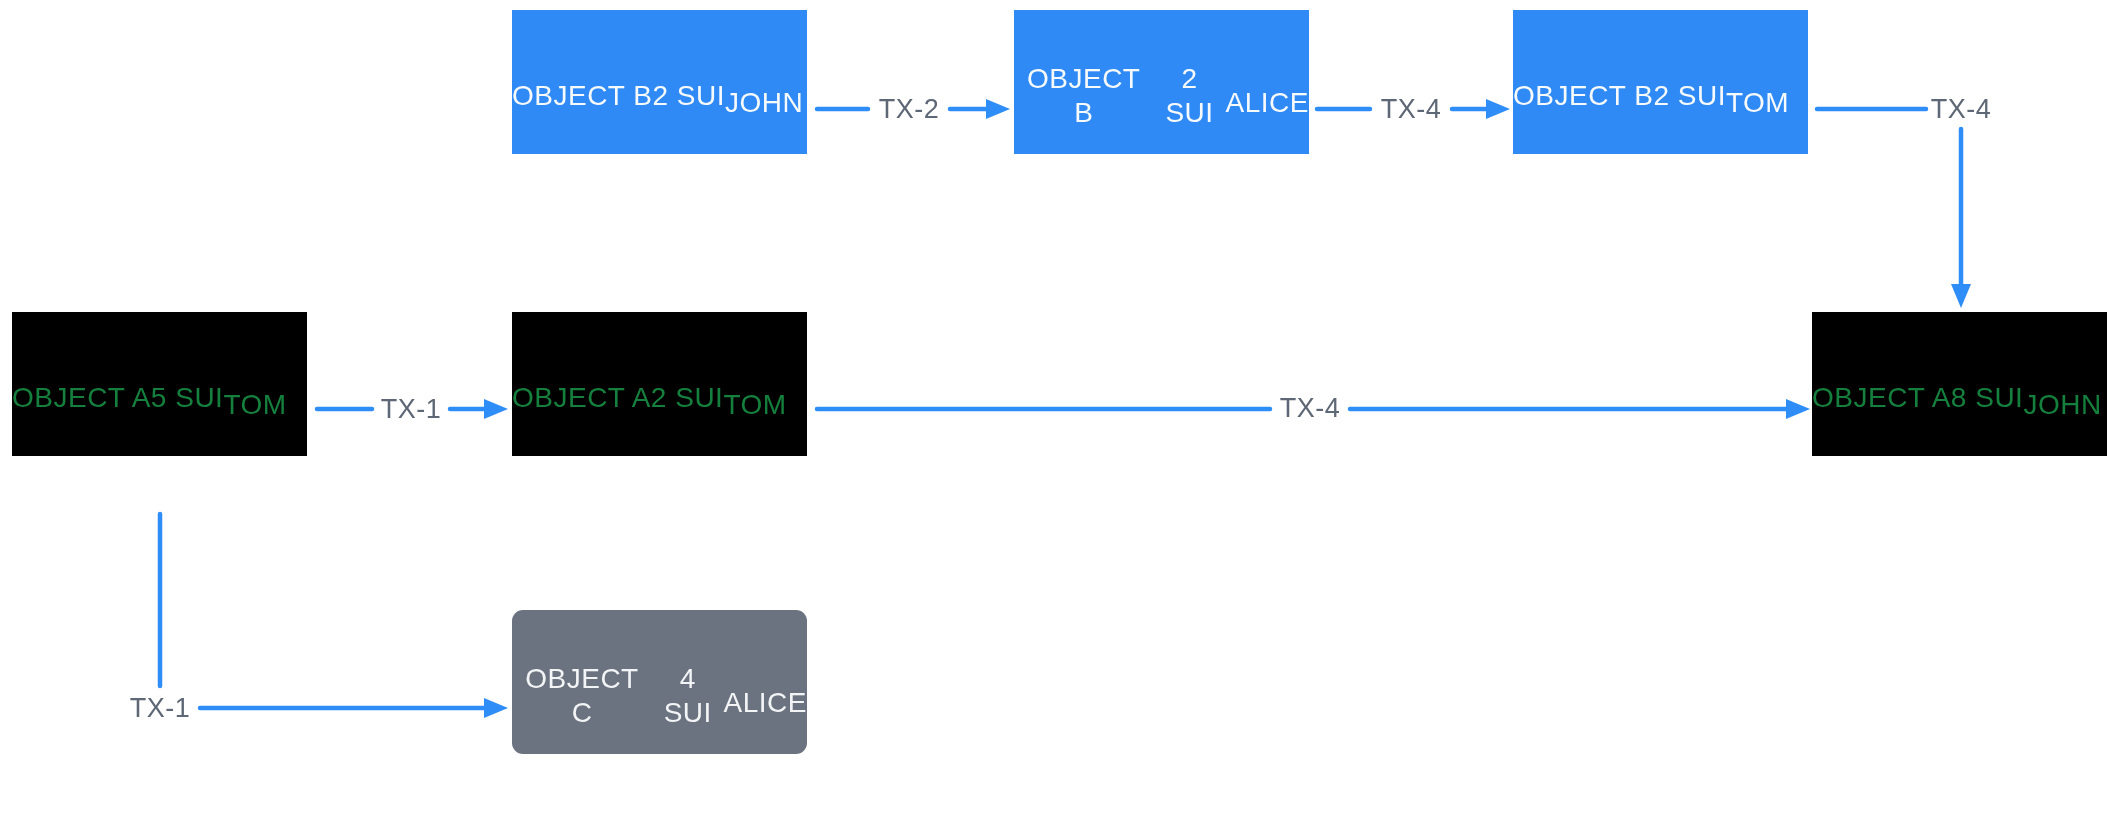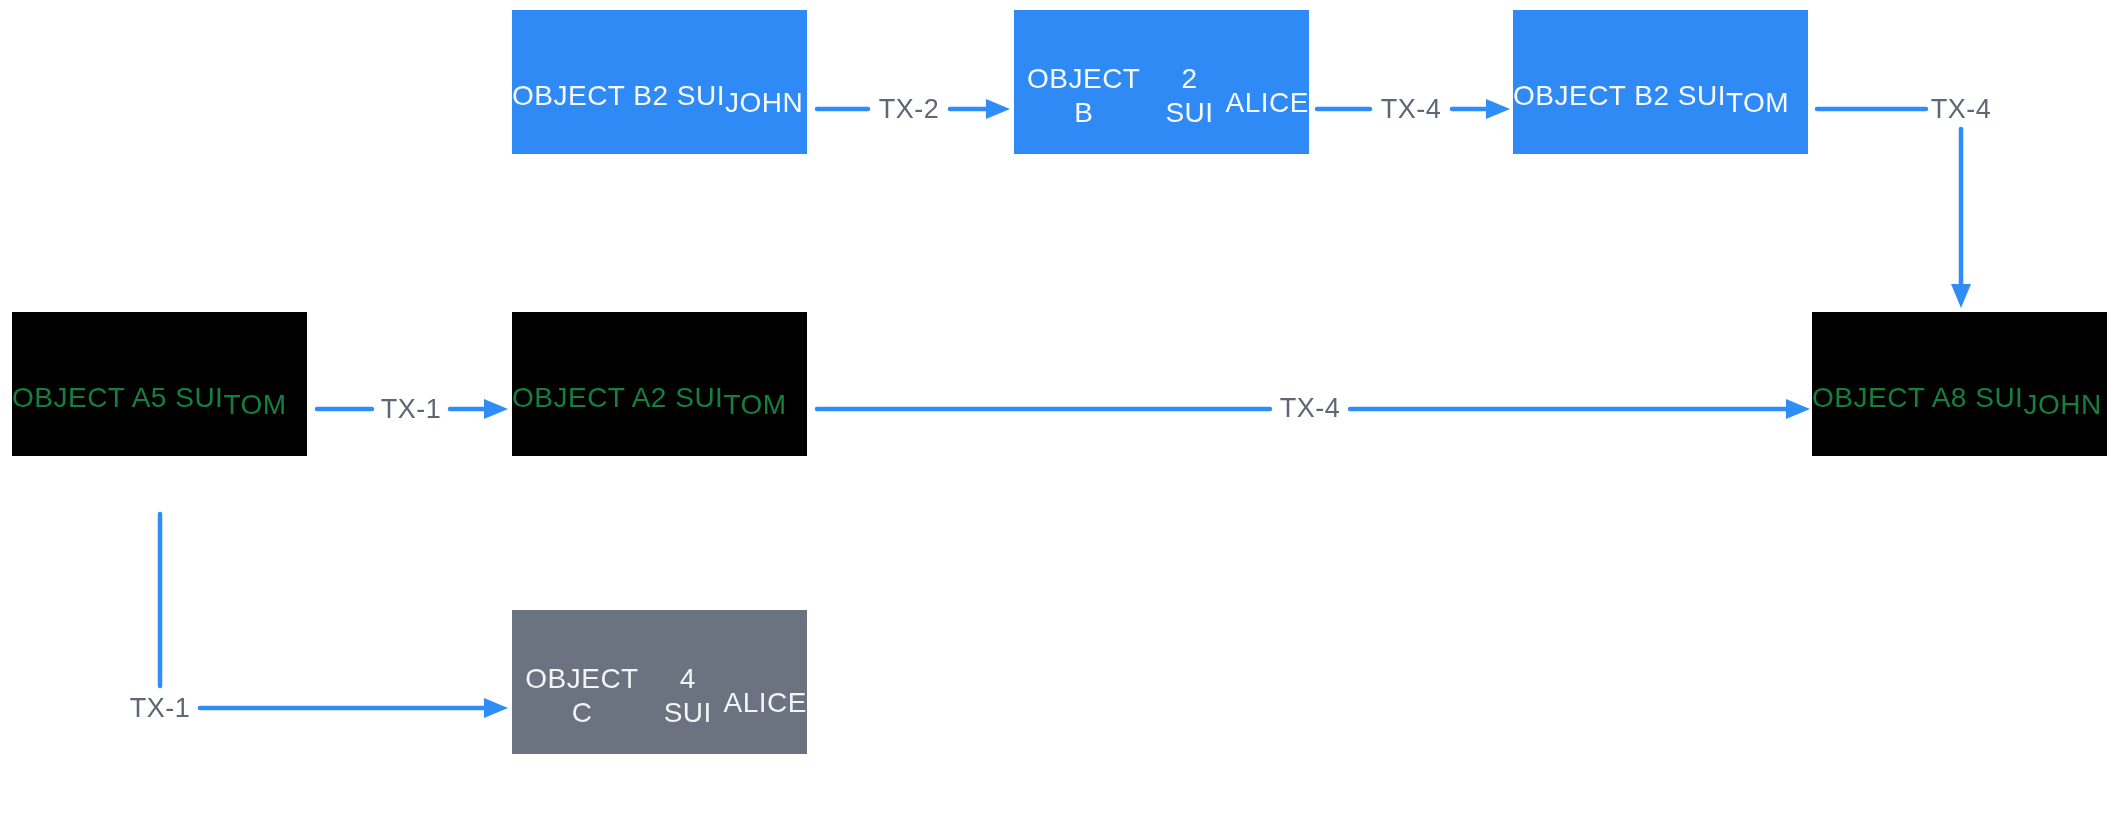--- a/index.html
+++ b/index.html
@@ -16,21 +16,21 @@
     box-sizing:border-box;
     display:flex;flex-direction:row;align-items:center;
     padding-top:27px;
     text-align:center;
     font-size:28px;line-height:34px;letter-spacing:.5px;
     font-weight:400;
   }
   .box .owner{margin-top:15px;}
   .box.blue{background:#2F8AF5;color:#F7FAFB;}
   .box.black{background:#000000;color:#15803d;}
-  .box.gray{background:#6B7380;color:#F2F4F5;}
+  .box.gray{background:#6B7380;color:#F2F4F5;border-radius:11px;}
   .edge-label{
     position:absolute;
     transform:translate(-50%,-50%);
     font-size:27px;color:#5E6775;letter-spacing:.5px;
     white-space:nowrap;
   }
   svg.arrows{position:absolute;left:0;top:0;}
   .arrow-line{stroke:#2F8DF7;stroke-width:4.5;stroke-linecap:round;fill:none;}
   .arrow-head{fill:#2F8DF7;stroke:none;}
 </style>

